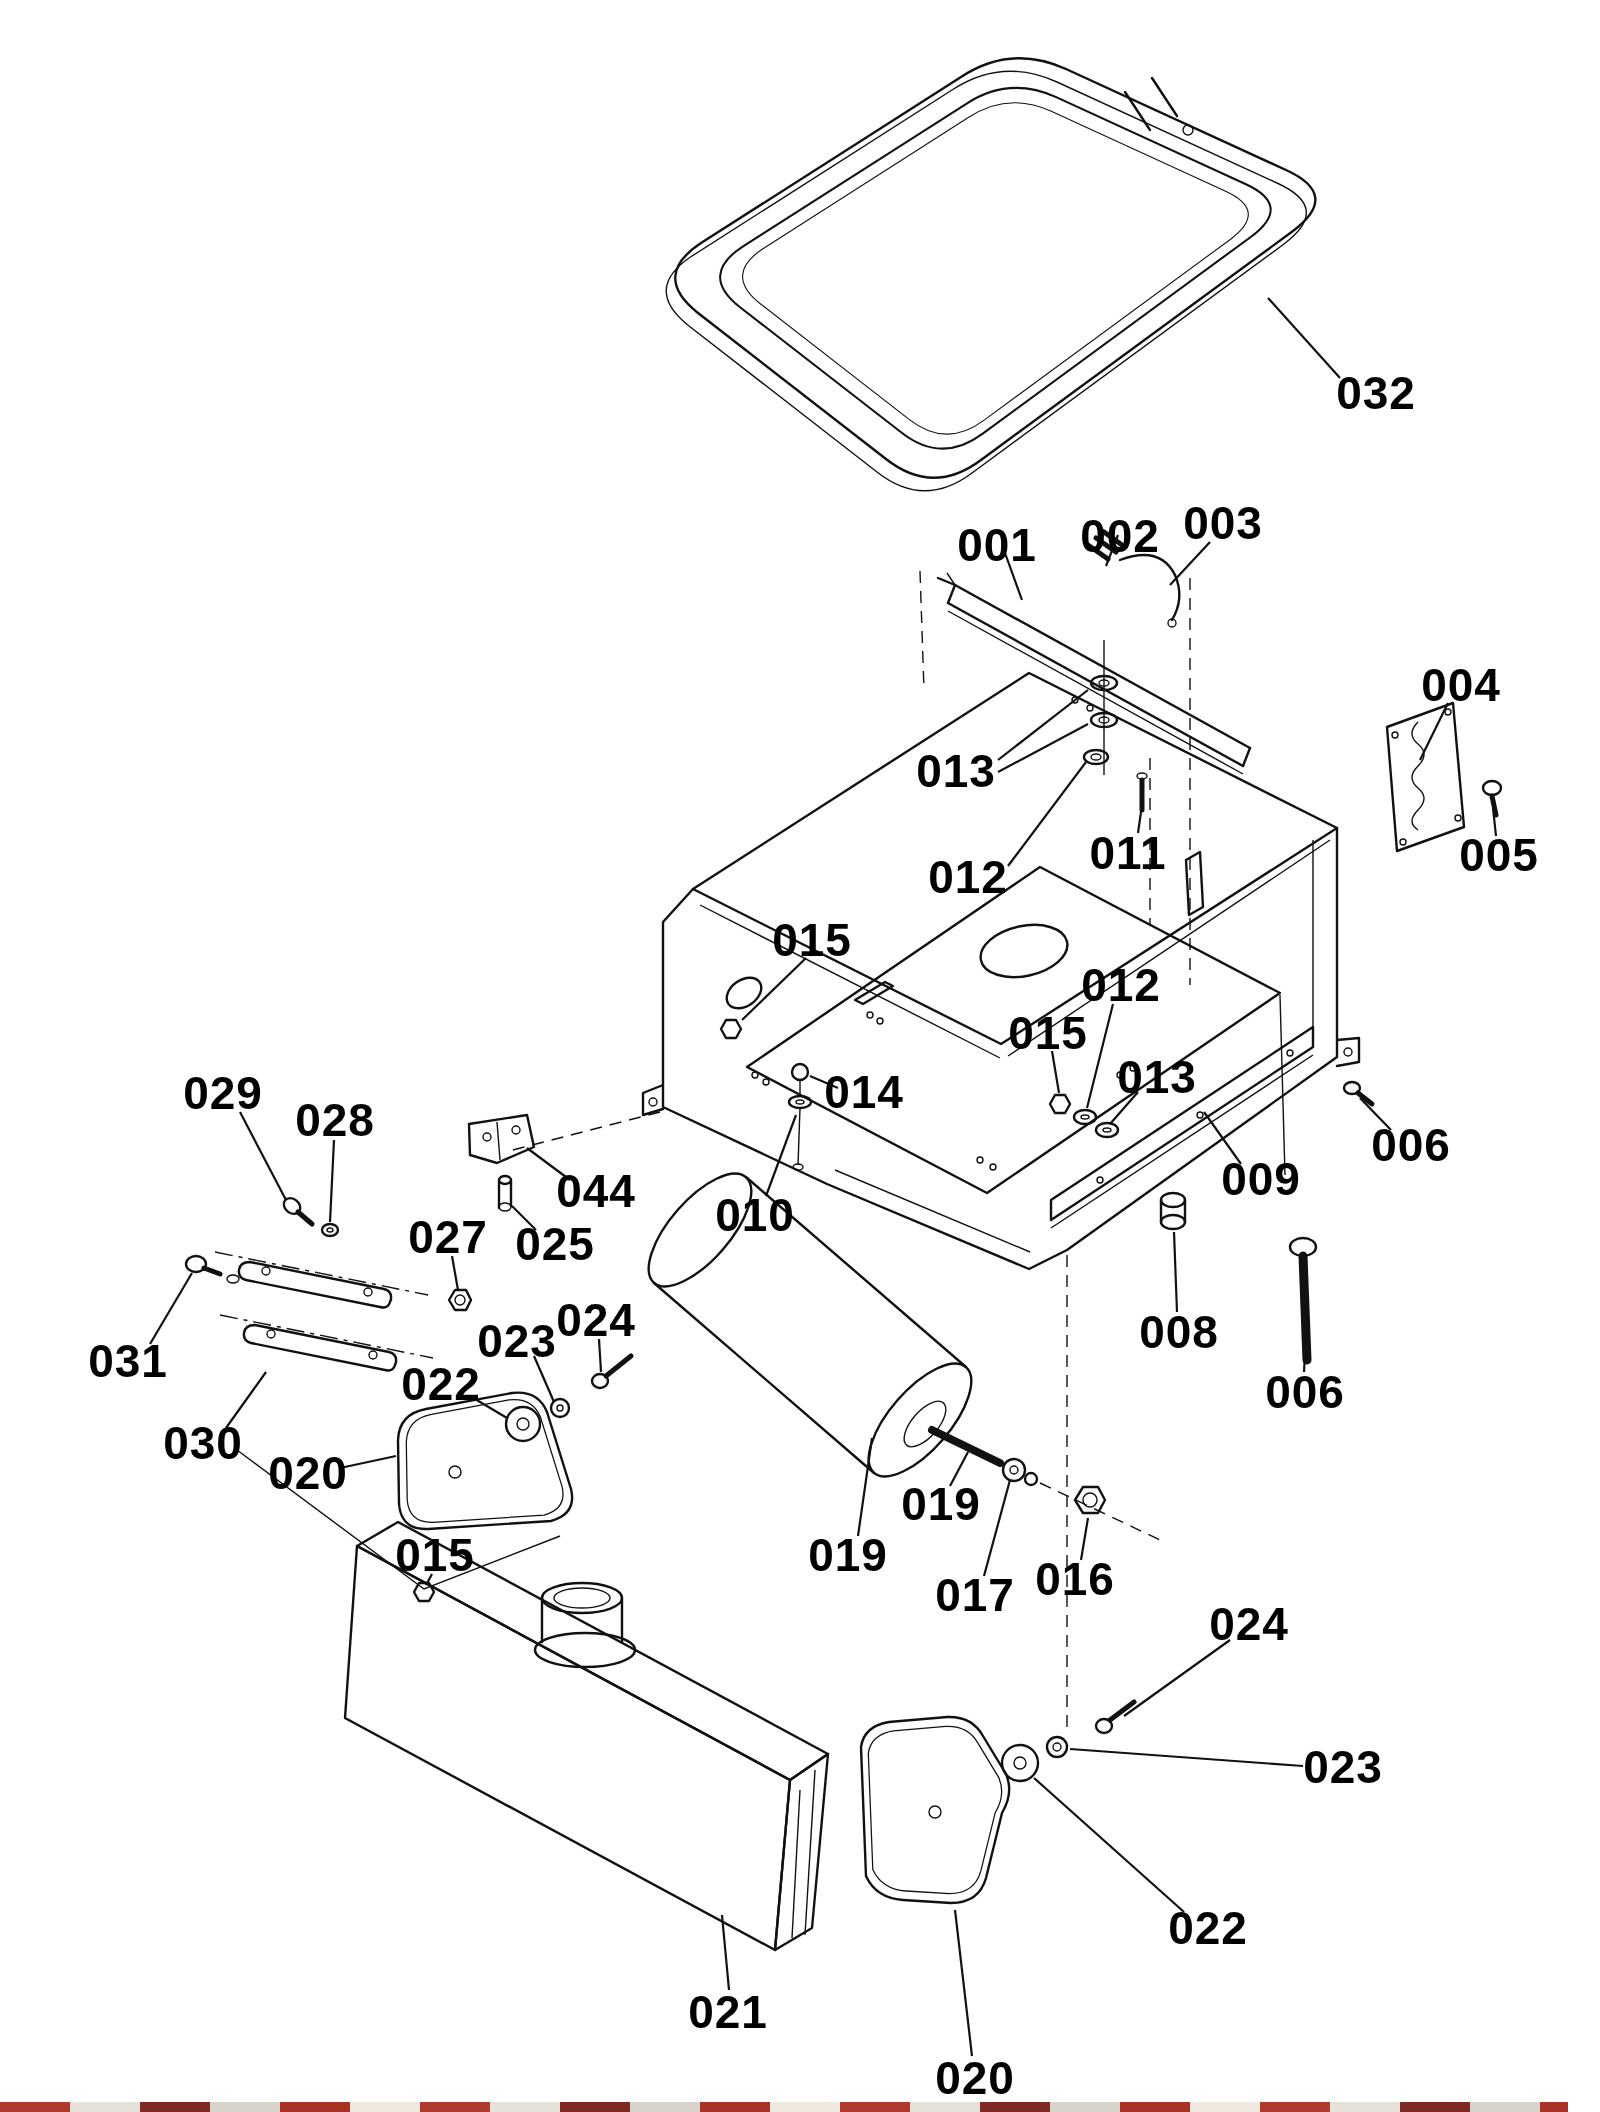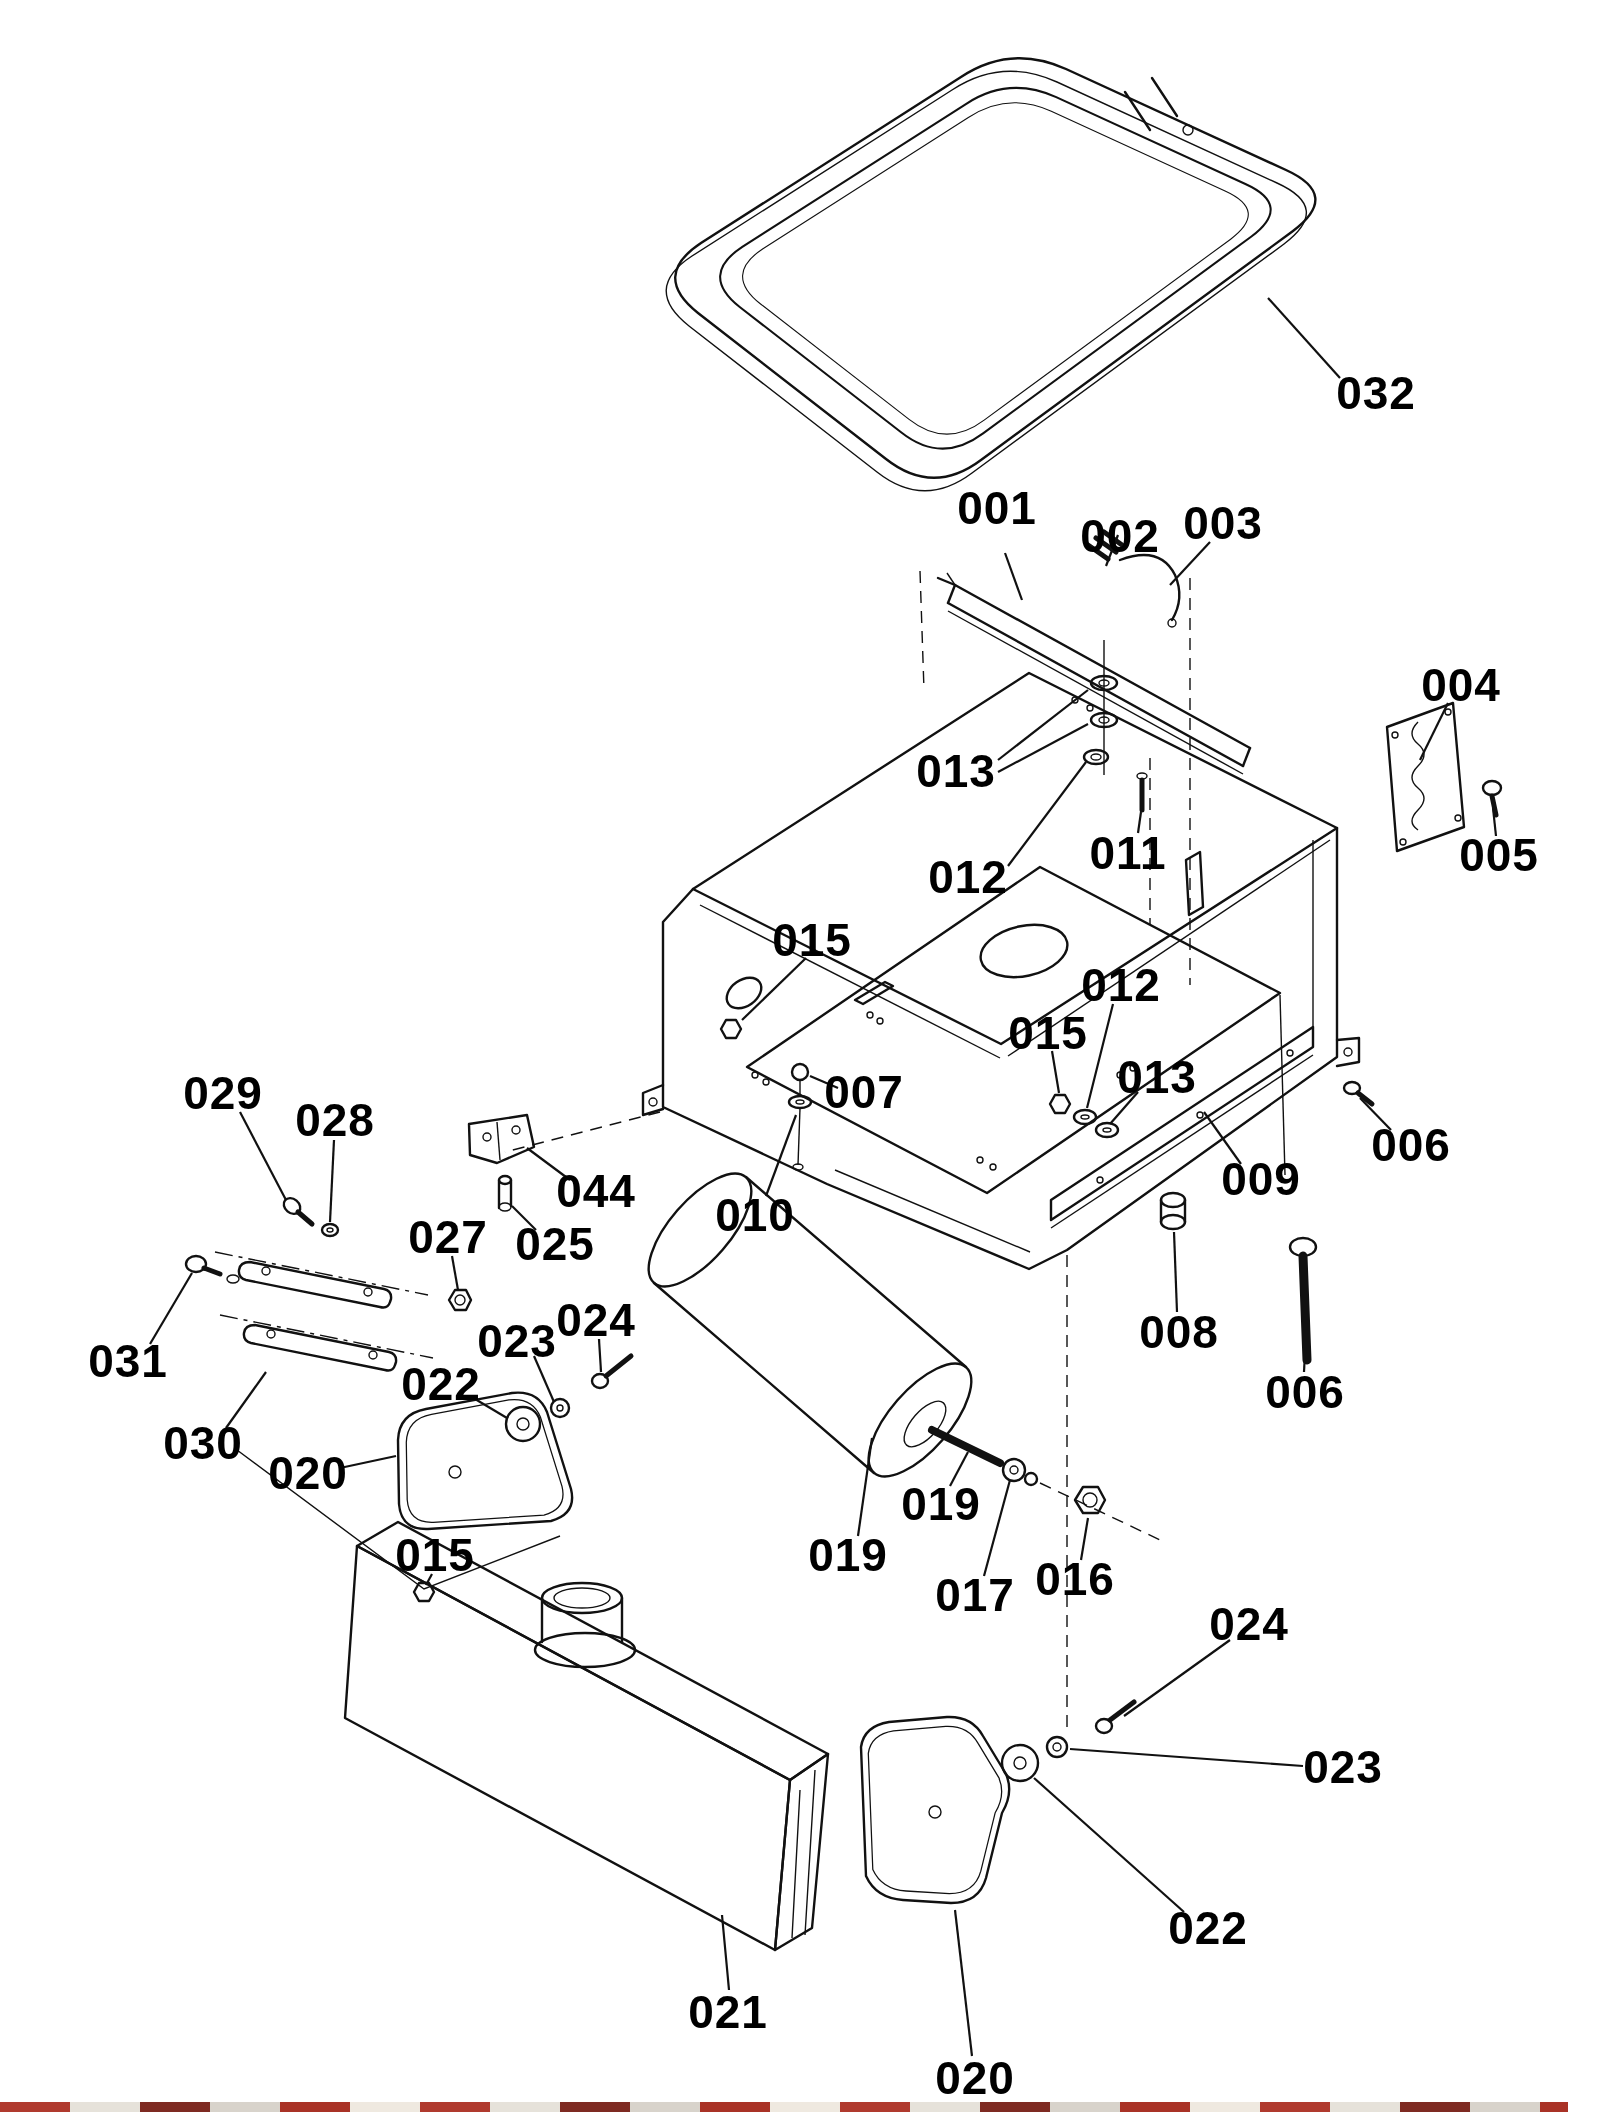--- a/index.html
+++ b/index.html
@@ -317,33 +317,33 @@
         <line x1="1230" y1="1640" x2="1124" y2="1716" class="leader"></line>
         <line x1="1303" y1="1766" x2="1070" y2="1749" class="leader"></line>
         <line x1="1184" y1="1912" x2="1034" y2="1778" class="leader"></line>
         <line x1="729" y1="1990" x2="722" y2="1915" class="leader"></line>
         <line x1="972" y1="2056" x2="955" y2="1910" class="leader"></line>
       </g>
   </svg>
 
   <div id="callout-layer">
       <div class="callout" style="left: 1376px; top: 393px;">032</div>
-      <div class="callout" style="left: 997px; top: 508px;">001</div>
+      <div class="callout" style="left: 997px; top: 545px;">001</div>
       <div class="callout" style="left: 1120px; top: 516px; margin-top: 20px;">002</div>
       <div class="callout" style="left: 1223px; top: 523px;">003</div>
       <div class="callout" style="left: 1461px; top: 685px;">004</div>
       <div class="callout" style="left: 956px; top: 771px;">013</div>
       <div class="callout" style="left: 1499px; top: 855px;">005</div>
       <div class="callout" style="left: 1128px; top: 853px;">011</div>
       <div class="callout" style="left: 968px; top: 877px;">012</div>
       <div class="callout" style="left: 812px; top: 940px;">015</div>
       <div class="callout" style="left: 1121px; top: 985px;">012</div>
       <div class="callout" style="left: 1048px; top: 1033px;">015</div>
       <div class="callout" style="left: 1157px; top: 1077px;">013</div>
-      <div class="callout" style="left: 864px; top: 1092px;">007</div>
+      <div class="callout" style="left: 864px; top: 1092px;">014</div>
       <div class="callout" style="left: 223px; top: 1093px;">029</div>
       <div class="callout" style="left: 335px; top: 1120px;">028</div>
       <div class="callout" style="left: 1411px; top: 1145px;">006</div>
       <div class="callout" style="left: 596px; top: 1191px;">044</div>
       <div class="callout" style="left: 1261px; top: 1179px;">009</div>
       <div class="callout" style="left: 755px; top: 1215px;">010</div>
       <div class="callout" style="left: 555px; top: 1244px;">025</div>
       <div class="callout" style="left: 448px; top: 1237px;">027</div>
       <div class="callout" style="left: 1179px; top: 1332px;">008</div>
       <div class="callout" style="left: 517px; top: 1341px;">023</div>

